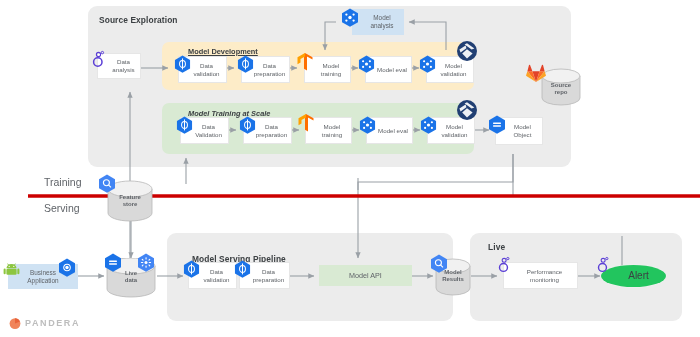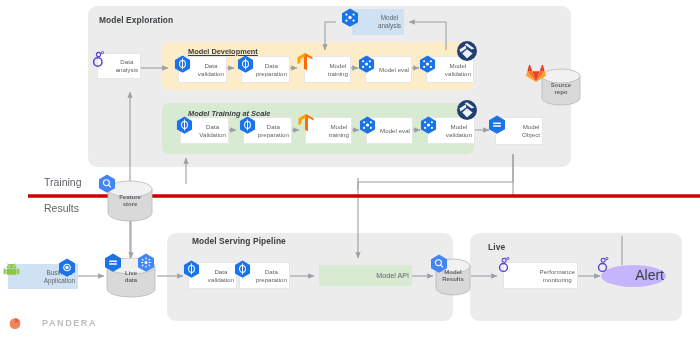--- a/index.html
+++ b/index.html
@@ -12,54 +12,54 @@
   .group{position:absolute;background:#ececec;border-radius:9px;}
   .grouptitle{position:absolute;font-weight:bold;color:#3c4043;font-size:8.4px;letter-spacing:.1px;}
 
   .lane{position:absolute;border-radius:7px;}
   .lane.dev{background:#fdecc8;}
   .lane.scale{background:#d9ead3;}
   .lanetitle{position:absolute;font-weight:bold;color:#3c4043;font-size:7.4px;}
 
   
   .card{position:absolute;background:#ffffff;border:.7px solid #e6e6e6;
-        display:flex;align-items:center;justify-content:flex-end;text-align:center;
+        display:flex;align-items:center;justify-content:center;text-align:center;
         font-size:6.2px;line-height:1.25;color:#5f6368;box-sizing:border-box;padding:0 2px;}
   .card.green{background:#d9ead3;border-color:#d9ead3;font-size:7.2px;}
   .card.lightblue{background:#cfe2f3;border-color:#cfe2f3;font-size:6.4px;}
-  .card.pill{border-radius:50%/50%;background:#c4b5fd;border:none;font-size:14px;color:#3c4043;
+  .card.pill{border-radius:50%/50%;background:#22c55e;border:none;font-size:10px;color:#3c4043;
         box-shadow:0 0 0 .6px #f1f1f1;}
 
   .cyl{position:absolute;}
   .cyltext{position:absolute;width:100%;text-align:center;font-size:6px;line-height:1.2;color:#5f6368;
         left:0;font-weight:bold;}
 
   
   .sidelabel{position:absolute;font-size:10.5px;color:#5f6368;margin-left:22px;}
 
   .icon{position:absolute;}
-  .brand{position:absolute;display:flex;align-items:center;gap:20px;}
+  .brand{position:absolute;display:flex;align-items:center;gap:3px;}
   .brandtext{font-size:9px;letter-spacing:1.6px;color:#bdbdbd;font-weight:bold;}
 </style>
 </head>
 <body>
 
 <div class="stage">
 
   <div class="group" style="left:88px;top:6px;width:483px;height:161px;"></div>
-  <div class="grouptitle" style="left:99px;top:15px;">Model Exploration</div>
+  <div class="grouptitle" style="left:99px;top:15px;">Source Exploration</div>
 
   <div class="lane dev" style="left:162px;top:42px;width:312px;height:48px;"></div>
   <div class="lanetitle" style="left:188px;top:47px;text-decoration:underline;">Model Development</div>
 
   <div class="lane scale" style="left:162px;top:103px;width:312px;height:51px;"></div>
   <div class="lanetitle" style="left:188px;top:109px;font-style:italic;">Model Training at Scale</div>
 
   <div class="group" style="left:167px;top:233px;width:286px;height:88px;"></div>
-  <div class="grouptitle" style="left:192px;top:236px;">Model Serving Pipeline</div>
+  <div class="grouptitle" style="left:192px;top:254px;">Model Serving Pipeline</div>
 
   <div class="group" style="left:470px;top:233px;width:212px;height:88px;"></div>
   <div class="grouptitle" style="left:488px;top:242px;">Live</div>
 
   <svg class="layer" viewBox="0 0 700 337">
     <defs>
       <marker id="ah" markerWidth="6" markerHeight="6" refX="5.2" refY="3" orient="auto">
         <path d="M0,0.6 L5.4,3 L0,5.4 z" fill="#9aa0a6"></path>
       </marker>
     </defs>
@@ -304,21 +304,21 @@
     <path d="M11,20 L14.6,9.2 L7.4,9.2 z" fill="#e24329"></path>
     <path d="M11,20 L7.4,9.2 L2.4,9.2 z" fill="#fc6d26"></path>
     <path d="M2.4,9.2 L1.1,13.2 a.7,.7 0 0 0 .26,.8 L11,20 z" fill="#fca326"></path>
     <path d="M2.4,9.2 L4,3.1 a.55,.55 0 0 1 1.04,0 L7.4,9.2 z" fill="#e24329"></path>
     <path d="M11,20 L14.6,9.2 L19.6,9.2 z" fill="#fc6d26"></path>
     <path d="M19.6,9.2 L20.9,13.2 a.7,.7 0 0 1-.26,.8 L11,20 z" fill="#fca326"></path>
     <path d="M19.6,9.2 L18,3.1 a.55,.55 0 0 0-1.04,0 L14.6,9.2 z" fill="#e24329"></path>
   </svg>
 
   <div class="sidelabel" style="left:22px;top:176px;">Training</div>
-  <div class="sidelabel" style="left:22px;top:202px;">Results</div>
+  <div class="sidelabel" style="left:22px;top:202px;">Serving</div>
 
   <svg class="cyl" style="left:106px;top:180px;" width="48" height="42" viewBox="0 0 48 42">
     <path d="M2,9 L2,33 a22,8 0 0 0 44,0 L46,9 z" fill="#d9d9d9" stroke="#b7b7b7" stroke-width=".8"></path>
     <ellipse cx="24" cy="9" rx="22" ry="8" fill="#f1f1f1" stroke="#b7b7b7" stroke-width=".8"></ellipse>
   </svg>
   <div class="cyltext" style="left:106px;top:194px;width:48px;white-space:pre-line;">Feature
 store</div>
   <svg class="icon" style="left:98px;top:174px;" width="18" height="19" viewBox="0 0 18 19">
     <polygon points="9,0.6 17,5.2 17,14.2 9,18.8 1,14.2 1,5.2" fill="#4285f4"></polygon>
     <g fill="none" stroke="#fff" stroke-width="1.1">

